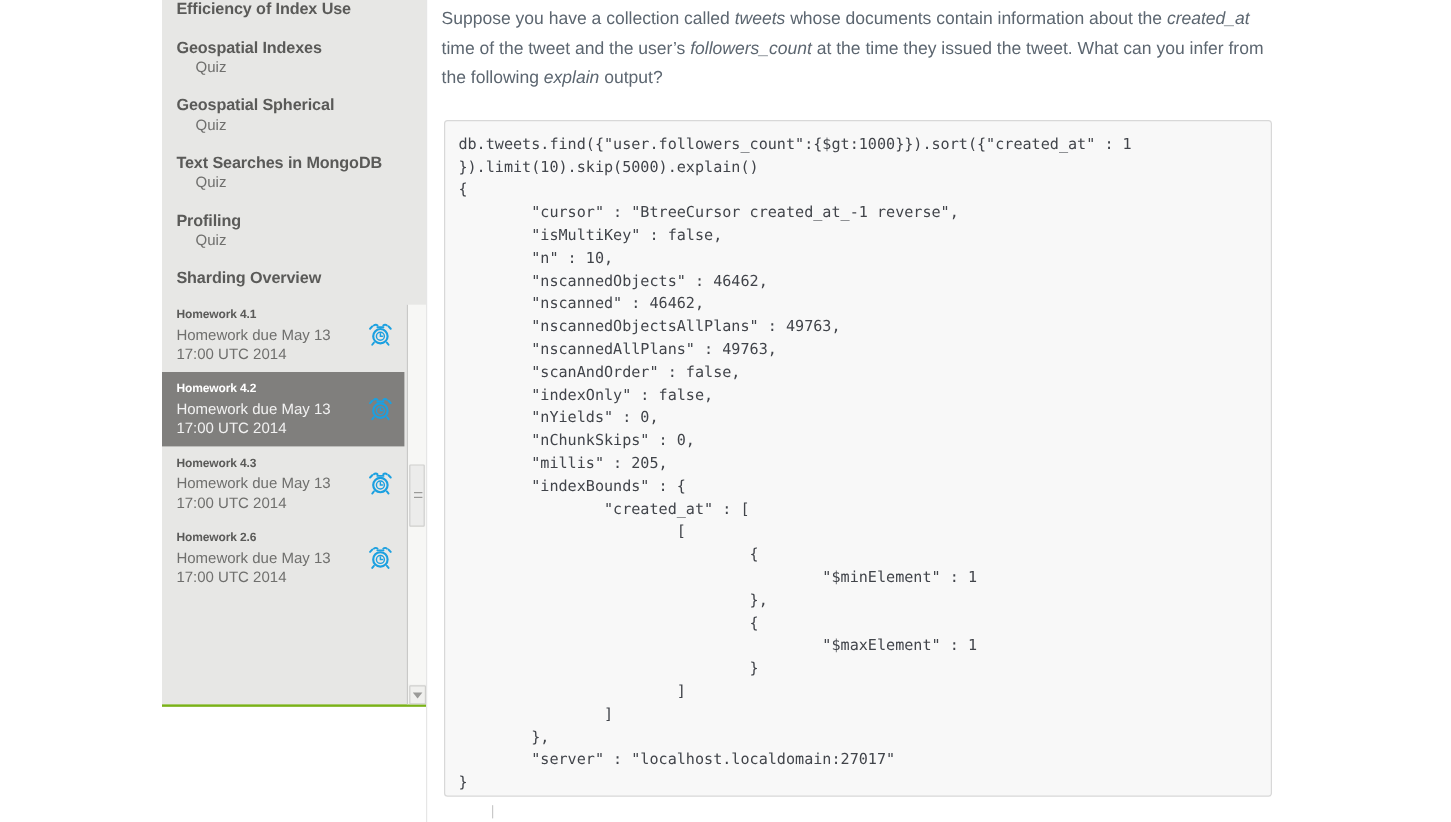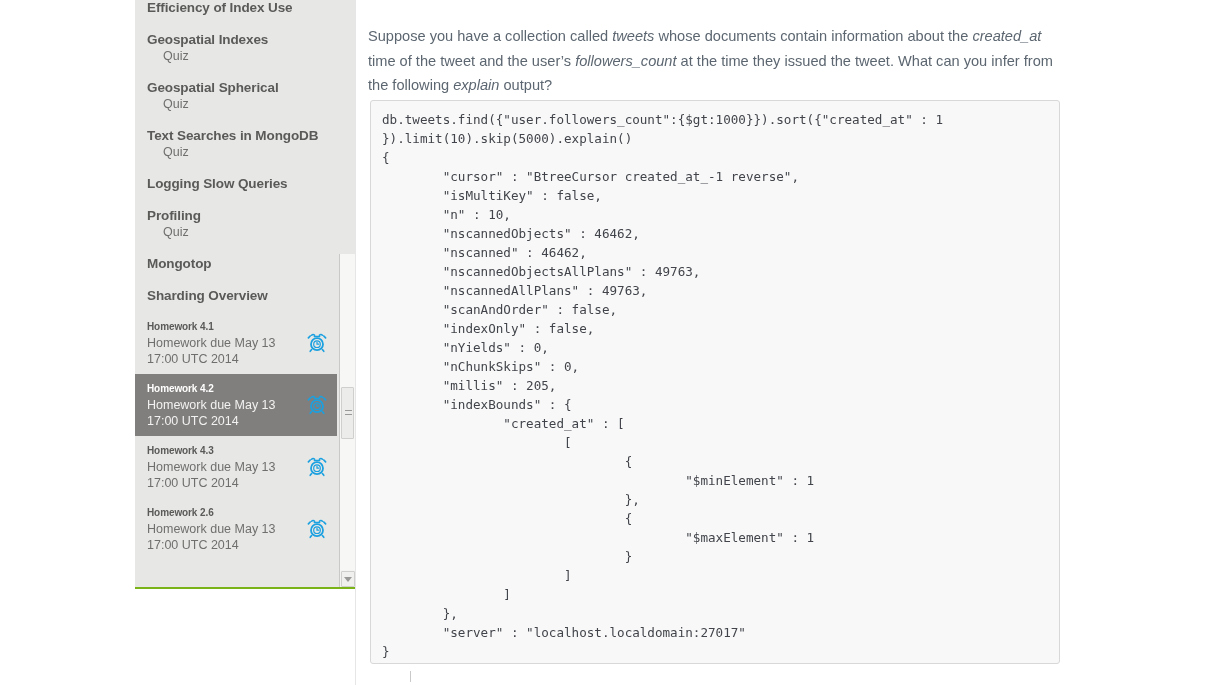--- a/index.html
+++ b/index.html
@@ -147,21 +147,21 @@
     position: absolute;
     left: 368px;
     top: 0px;
     width: 700px;
   }
   #question {
     font-size: 14.6px;
     line-height: 24.5px;
     color: #5c6670;
     width: 692px;
-    padding-top: 24px;
+    padding-top: 4px;
   }
   #question em { font-style: italic; }
 
   #codebox {
     position: absolute;
     left: 2px;
     top: 100px;
     width: 690px;
     height: 564px;
     background: #f8f8f8;
@@ -217,28 +217,22 @@
         </div>
         <div class="syl-item">
           <div class="syl-title">Geospatial Spherical</div>
           <div class="syl-sub">Quiz</div>
         </div>
         <div class="syl-item">
           <div class="syl-title">Text Searches in MongoDB</div>
           <div class="syl-sub">Quiz</div>
         </div>
         <div class="syl-item">
-          <div class="syl-title">Logging Slow Queries</div>
-        </div>
-        <div class="syl-item">
           <div class="syl-title">Profiling</div>
           <div class="syl-sub">Quiz</div>
-        </div>
-        <div class="syl-item">
-          <div class="syl-title">Mongotop</div>
         </div>
         <div class="syl-item">
           <div class="syl-title">Sharding Overview</div>
         </div>
         <div class="hw-item">
           <div class="syl-title">Homework 4.1</div>
           <div class="hw-due">Homework due May 13</div>
           <div class="hw-due">17:00 UTC 2014</div>
           <span class="alarm-icon"><svg width="20" height="20" viewBox="0 0 20 20" xmlns="http://www.w3.org/2000/svg">
               <path d="M3.2 3.0 L1.4 4.9" stroke="#1ba0e0" stroke-width="1.7" fill="none" stroke-linecap="round"></path>

